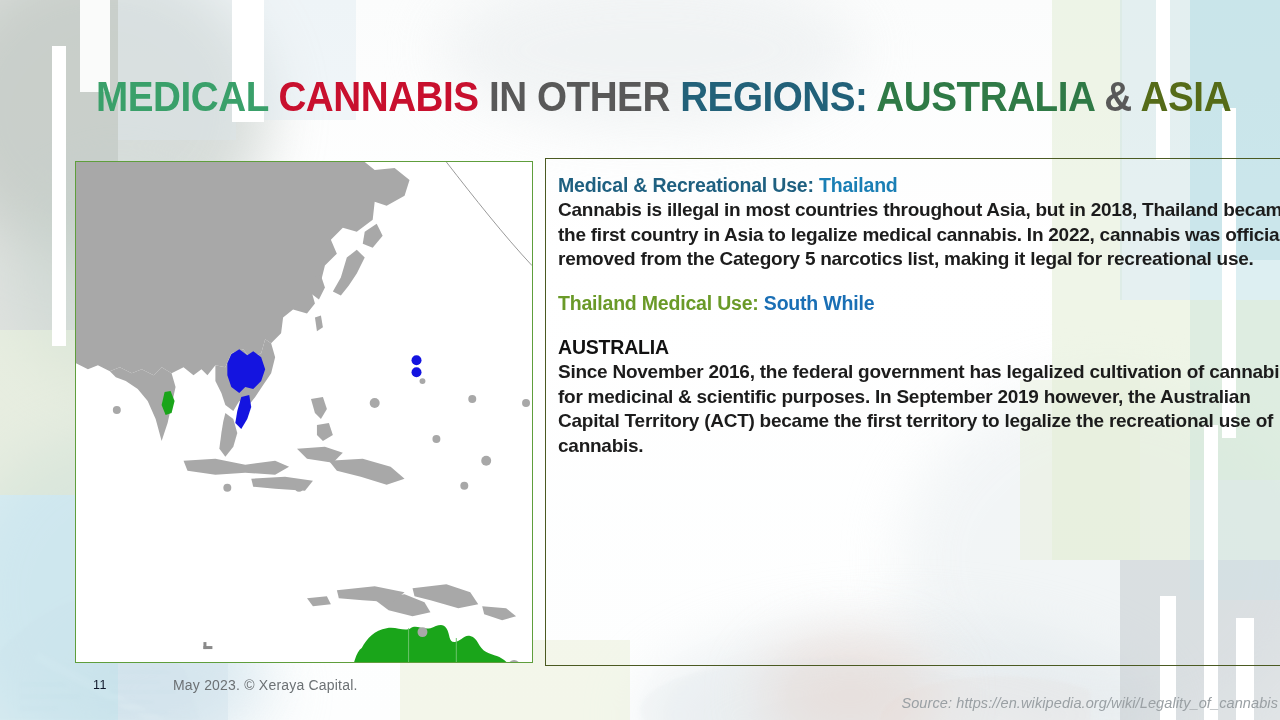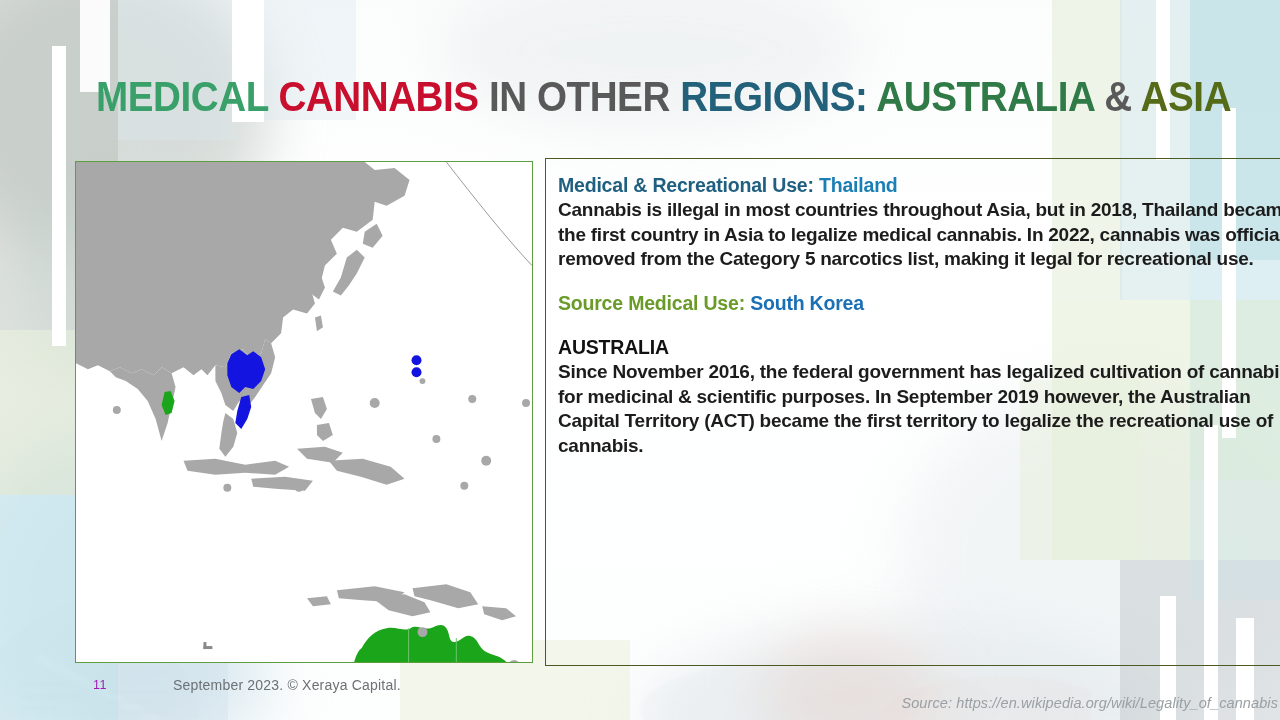--- a/index.html
+++ b/index.html
@@ -116,21 +116,21 @@
     line-height:1.285;
     color:#1c1c1c;
     letter-spacing:-0.25px;
     font-weight:700;
   }
   .gap { height:19px; }
 
   
   .page-num {
     position:absolute; left:93px; top:678px;
-    font-size:12.5px; color:#a21caf; letter-spacing:.4px;
+    font-size:12.5px; color:#0f172a; letter-spacing:.4px;
   }
   .footer-credit {
     position:absolute; left:173px; top:677px;
     font-size:14px; color:#6c7174; letter-spacing:.2px;
   }
   .source {
     position:absolute; right:2px; top:695px;
     font-size:14.5px; color:#9aa0a4; font-style:italic;
     letter-spacing:.1px; white-space:nowrap;text-align:center;
   }
@@ -319,22 +319,22 @@
       <rect x="128" y="482" width="3" height="7"></rect>
     </g>
   </svg>
 </div>
 
 <div class="text-panel">
   <div class="tp-inner" id="sections-root">
       <div class="head"><span style="color: rgb(31, 96, 128);">Medical &amp; Recreational Use:</span><span style="color: rgb(26, 127, 181);"> Thailand</span></div>
       <div class="body-txt">Cannabis is illegal in most countries throughout Asia, but in 2018, Thailand became the first country in Asia to legalize medical cannabis. In 2022, cannabis was officially removed from the Category 5 narcotics list, making it legal for recreational use.</div>
       <div class="gap"></div>
-      <div class="head"><span style="color: rgb(106, 154, 40);">Source Medical Use:</span><span style="color: rgb(26, 111, 181);"> South Korea</span></div>
+      <div class="head"><span style="color: rgb(106, 154, 40);">Thailand Medical Use:</span><span style="color: rgb(26, 111, 181);"> South While</span></div>
       <div class="gap"></div>
       <div class="head"><span style="color: rgb(17, 17, 17);">AUSTRALIA</span></div>
       <div class="body-txt">Since November 2016, the federal government has legalized cultivation of cannabis for medicinal &amp; scientific purposes. In September 2019 however, the Australian Capital Territory (ACT) became the first territory to legalize the recreational use of cannabis.</div>
     </div>
 </div>
 
 <div class="page-num">11</div>
-<div class="footer-credit">September 2023. © Xeraya Capital.</div>
+<div class="footer-credit">May 2023. © Xeraya Capital.</div>
 <div class="source">Source: https://en.wikipedia.org/wiki/Legality_of_cannabis</div>
 
 </body></html>

